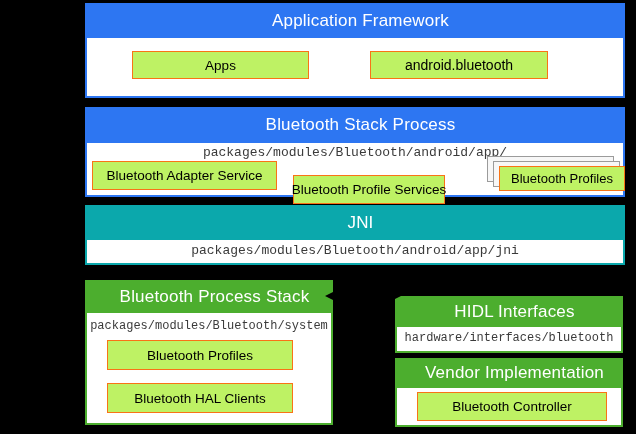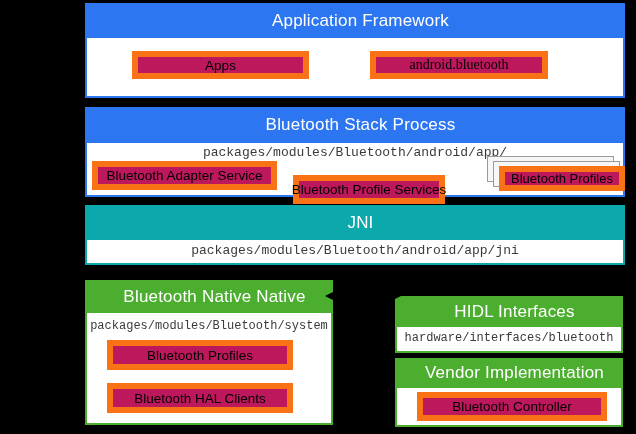--- a/index.html
+++ b/index.html
@@ -19,25 +19,25 @@
     position:relative;width:100%;background:#fff;box-sizing:border-box;border-top:none;
   }
   .body.blue{border:2px solid var(--blue,#2d76f2);border-top:none;}
   .body.teal{border:2px solid var(--teal,#0ba8ac);border-top:none;}
   .body.green{border:2px solid var(--green,#4cae2e);border-top:none;}
   .path{
     font-family:"Liberation Mono","DejaVu Sans Mono",monospace;
     color:#3a3a3a;text-align:center;white-space:nowrap;
   }
   .gbox{
-    position:absolute;background:#be185d;border:6px solid #f97316;box-sizing:border-box;
+    position:absolute;background:#bef264;border:1px solid #f97316;box-sizing:border-box;
     display:flex;align-items:center;justify-content:center;
     font-size:13.5px;color:#000;white-space:nowrap;
   }
-  .mono{font-family:Liberation Serif, serif;font-size:14px;align-items:flex-end;}
+  .mono{font-family:Liberation Sans, sans-serif;font-size:14px;}
   .sheet{
     position:absolute;background:#f7f7f7;border:1px solid #9b9b9b;box-sizing:border-box;
   }
   .arrow{position:absolute;z-index:5;}
 </style>
 </head>
 <body>
 
 <div class="section" style="left:85px;top:3px;width:540px;">
   <div class="hdr blue" style="height:35px;">
@@ -77,21 +77,21 @@
   <div class="hdr teal" style="height:35px;">
     <span>JNI</span>
   </div>
   <div class="body teal" style="height:25px;">
     <div class="path" style="font-size:13px;line-height:21px;">packages/modules/Bluetooth/android/app/jni</div>
   </div>
 </div>
 
 <div class="section" style="left:85px;top:280px;width:248px;">
   <div class="hdr green" style="height:33px;">
-    <span>Bluetooth Native Native</span>
+    <span>Bluetooth Process Stack</span>
   </div>
   <div class="body green" style="height:112px;">
     <div class="path" style="font-size:12px;line-height:20px;padding-top:3px;">packages/modules/Bluetooth/system</div>
     <div class="gbox" style="left:20px;top:27px;width:186px;height:30px;">
       <span>Bluetooth Profiles</span>
     </div>
     <div class="gbox" style="left:20px;top:70px;width:186px;height:30px;">
       <span>Bluetooth HAL Clients</span>
     </div>
   </div>

